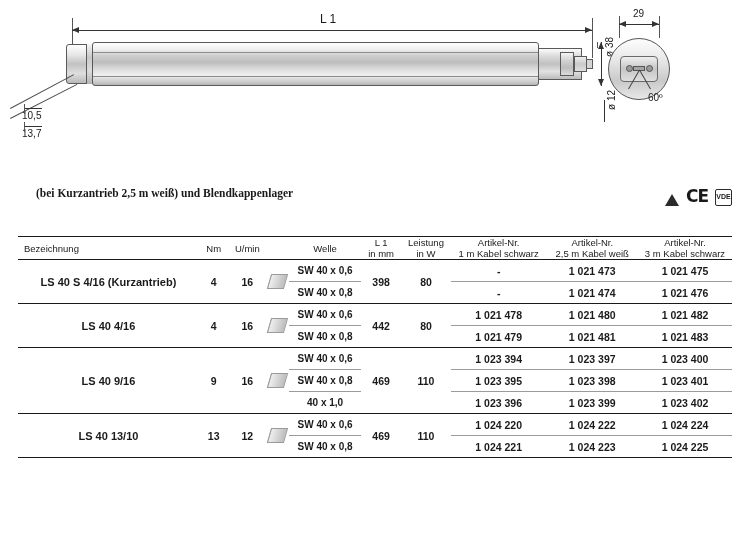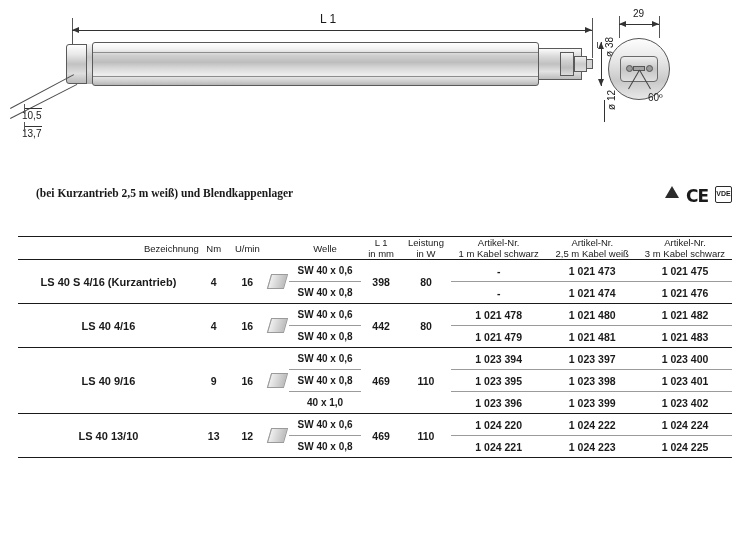--- a/index.html
+++ b/index.html
@@ -211,21 +211,21 @@
     color: #1a1a1a;
   }
   .heading .line2 { padding-left: 14px; font-family: Liberation Serif, serif; }
 
   
   .certs {
     position: absolute;
     right: 18px;
     top: 186px;
     display: flex;
-    align-items: flex-start;
+    align-items: flex-end;
     gap: 7px;
   }
   .cert-tri {
     width: 0; height: 0;
     border-left: 7px solid transparent;
     border-right: 7px solid transparent;
     border-bottom: 12px solid #2b2b2b;
     position: relative;
   }
   .cert-ce {
@@ -261,21 +261,21 @@
     color: #1a1a1a;
   }
   .hdr-row th {
     font-size: 9.5px;
     font-weight: normal;
     line-height: 11px;
     padding: 4px 2px 6px 2px;
     vertical-align: bottom;
   }
   .hdr-row th.left {
-    text-align: right;
+    text-align: left;
     padding-left: 6px;
     vertical-align: middle;
   }
   .rule-top { border-top: 1.4px solid #1a1a1a !important; }
   .rule-bot { border-bottom: 1.4px solid #1a1a1a !important; }
   .rule-thin-bot { border-bottom: 0.7px solid #9b9b9b !important; }
 
   td.name {
     text-align: left;
     padding-left: 6px;

